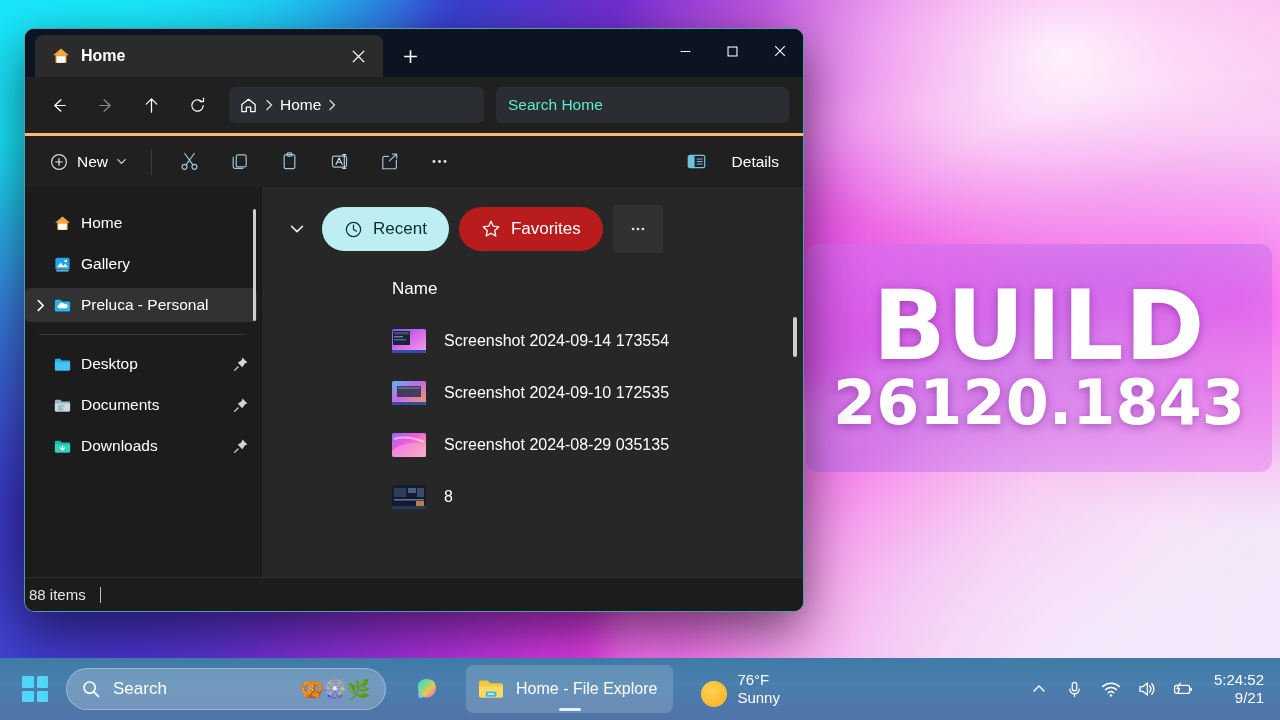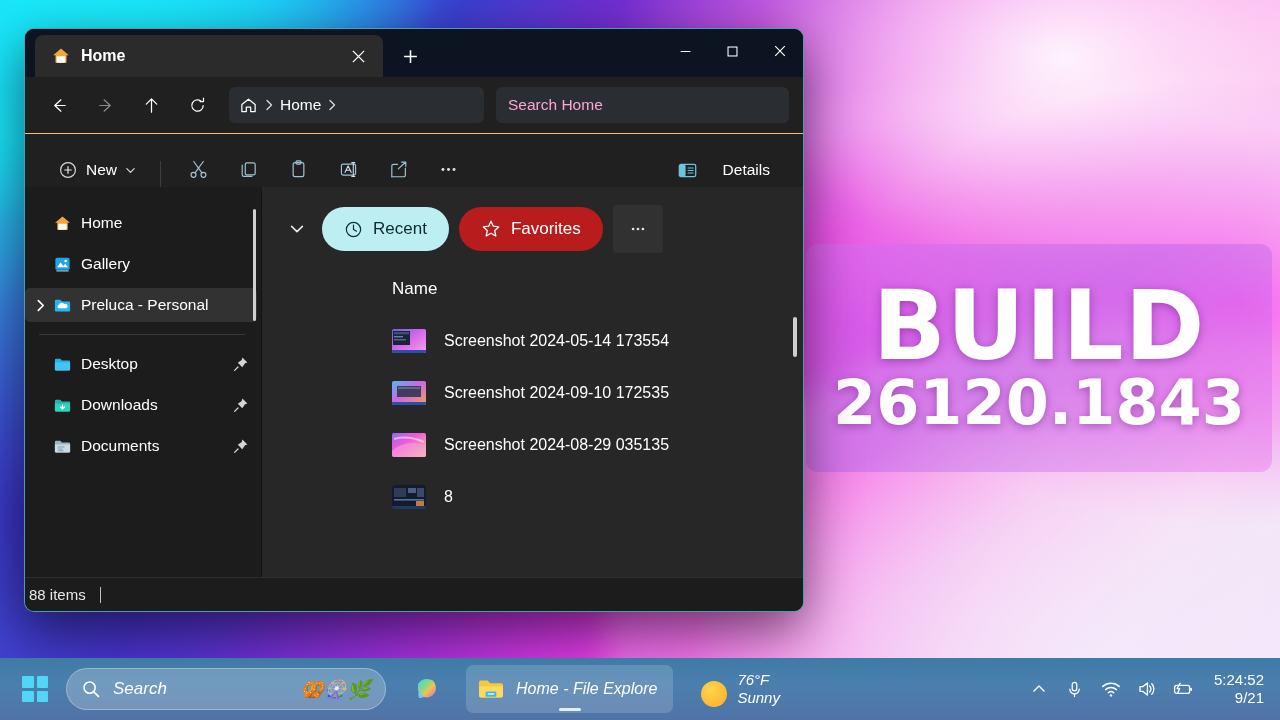--- a/index.html
+++ b/index.html
@@ -200,32 +200,32 @@
   }
   .crumb-sep { color: #d4d4d4; font-size: 13px; display:flex; align-items:center; }
   .searchbox {
     flex: 1 1 auto;
     margin-left: 12px;
     height: 36px;
     background: #2a2d31;
     border-radius: 6px;
     display: flex; align-items: center;
     padding: 0 12px;
-    color: #f9a8d4;
+    color: #5eead4;
     font-size: 15.5px;
     white-space: nowrap;
   }
 
   
   .cmdbar {
     height: 54px;
     background: #202020;
-    border-top: 1px solid #fdba74;
-    display: flex; align-items: flex-end;
-    padding: 0 23px;
+    border-top: 3px solid #fdba74;
+    display: flex; align-items: center;
+    padding: 0 14px;
     flex: 0 0 auto;
   }
   .newbtn {
     display: flex; align-items: center; gap: 8px;
     height: 34px; padding: 0 10px;
     border-radius: 5px;
     color: #ffffff;
     font-size: 15.5px;
   }
   .cmd-divider {
@@ -387,21 +387,21 @@
 
   
   #taskbar {
     position: absolute;
     left: 0; bottom: 0;
     width: 1280px; height: 62px;
     background: linear-gradient(180deg, #3f7aa6 0%, #4a7fae 42%, #5173a6 100%);
     display: flex; align-items: center;
     padding: 0 12px;
   }
-  .tb-left { display: flex; align-items: center; gap: 8px; font-style: italic; }
+  .tb-left { display: flex; align-items: center; gap: 8px; }
   .start-btn {
     width: 46px; height: 46px;
     display: flex; align-items: center; justify-content: center;
   }
   .winlogo {
     width: 26px; height: 26px;
     display: grid;
     grid-template-columns: 1fr 1fr;
     grid-template-rows: 1fr 1fr;
     gap: 3px;
@@ -710,43 +710,43 @@
             <svg width="16" height="16" viewBox="0 0 18 18">
               <path d="M10.6 1.8 L16.2 7.4 L13.6 8.2 L10.4 12.6 L5.4 7.6 L9.8 4.4 Z" fill="#d4d4d4"></path>
               <path d="M5.6 12.4 L1.8 16.2" stroke="#d4d4d4" stroke-width="1.4" stroke-linecap="round"></path>
             </svg>
           </span>
         </div>
 
         <div class="nav-item">
           <span>
             <svg width="19" height="19" viewBox="0 0 24 24">
-              <path d="M2.4 6.4 A1.6 1.6 0 0 1 4 4.8 H9.2 L11.2 7 H20 A1.6 1.6 0 0 1 21.6 8.6 V18 A1.6 1.6 0 0 1 20 19.6 H4 A1.6 1.6 0 0 1 2.4 18 Z" fill="#1fb8a8"></path>
-              <path d="M2.4 9.6 H21.6 V18 A1.6 1.6 0 0 1 20 19.6 H4 A1.6 1.6 0 0 1 2.4 18 Z" fill="#2fd3bc"></path>
-              <path d="M12 11.4 V16 M9.4 13.8 L12 16.4 L14.6 13.8" stroke="#ffffff" stroke-width="1.5" fill="none" stroke-linecap="round" stroke-linejoin="round"></path>
+              <path d="M2.4 6.4 A1.6 1.6 0 0 1 4 4.8 H9.2 L11.2 7 H20 A1.6 1.6 0 0 1 21.6 8.6 V18 A1.6 1.6 0 0 1 20 19.6 H4 A1.6 1.6 0 0 1 2.4 18 Z" fill="#9cb6c4"></path>
+              <path d="M2.4 9.6 H21.6 V18 A1.6 1.6 0 0 1 20 19.6 H4 A1.6 1.6 0 0 1 2.4 18 Z" fill="#c9dbe6"></path>
+              <path d="M6.6 12.6 H14 M6.6 15.2 H11.6 M6.6 17.4 H13" stroke="#7f96a4" stroke-width="1.1" stroke-linecap="round"></path>
             </svg>
           </span>
-          <span class="nav-label">Downloads</span>
+          <span class="nav-label">Documents</span>
           <span class="nav-pin">
             <svg width="16" height="16" viewBox="0 0 18 18">
               <path d="M10.6 1.8 L16.2 7.4 L13.6 8.2 L10.4 12.6 L5.4 7.6 L9.8 4.4 Z" fill="#d4d4d4"></path>
               <path d="M5.6 12.4 L1.8 16.2" stroke="#d4d4d4" stroke-width="1.4" stroke-linecap="round"></path>
             </svg>
           </span>
         </div>
 
         <div class="nav-item">
           <span>
             <svg width="19" height="19" viewBox="0 0 24 24">
-              <path d="M2.4 6.4 A1.6 1.6 0 0 1 4 4.8 H9.2 L11.2 7 H20 A1.6 1.6 0 0 1 21.6 8.6 V18 A1.6 1.6 0 0 1 20 19.6 H4 A1.6 1.6 0 0 1 2.4 18 Z" fill="#9cb6c4"></path>
-              <path d="M2.4 9.6 H21.6 V18 A1.6 1.6 0 0 1 20 19.6 H4 A1.6 1.6 0 0 1 2.4 18 Z" fill="#c9dbe6"></path>
-              <path d="M6.6 12.6 H14 M6.6 15.2 H11.6 M6.6 17.4 H13" stroke="#7f96a4" stroke-width="1.1" stroke-linecap="round"></path>
+              <path d="M2.4 6.4 A1.6 1.6 0 0 1 4 4.8 H9.2 L11.2 7 H20 A1.6 1.6 0 0 1 21.6 8.6 V18 A1.6 1.6 0 0 1 20 19.6 H4 A1.6 1.6 0 0 1 2.4 18 Z" fill="#1fb8a8"></path>
+              <path d="M2.4 9.6 H21.6 V18 A1.6 1.6 0 0 1 20 19.6 H4 A1.6 1.6 0 0 1 2.4 18 Z" fill="#2fd3bc"></path>
+              <path d="M12 11.4 V16 M9.4 13.8 L12 16.4 L14.6 13.8" stroke="#ffffff" stroke-width="1.5" fill="none" stroke-linecap="round" stroke-linejoin="round"></path>
             </svg>
           </span>
-          <span class="nav-label">Documents</span>
+          <span class="nav-label">Downloads</span>
           <span class="nav-pin">
             <svg width="16" height="16" viewBox="0 0 18 18">
               <path d="M10.6 1.8 L16.2 7.4 L13.6 8.2 L10.4 12.6 L5.4 7.6 L9.8 4.4 Z" fill="#d4d4d4"></path>
               <path d="M5.6 12.4 L1.8 16.2" stroke="#d4d4d4" stroke-width="1.4" stroke-linecap="round"></path>
             </svg>
           </span>
         </div>
 
         <div class="sb-scroll"></div>
       </div>
@@ -800,21 +800,21 @@
                 </linearGradient>
                   </defs>
                 <rect width="34" height="24" fill="url(#g1)"></rect>
                 <rect x="1" y="2" width="17" height="14" fill="#1b2436"></rect>
                 <rect x="2" y="3" width="15" height="2.4" fill="#3f5070"></rect>
                 <rect x="2" y="7" width="9" height="1.4" fill="#6a7fa5"></rect>
                 <rect x="2" y="10" width="12" height="1.4" fill="#55678c"></rect>
                 <rect x="0" y="21" width="34" height="3" fill="#2e4ea8"></rect>
               </svg>
             </span>
-            <span>Screenshot 2024-05-14 173554</span>
+            <span>Screenshot 2024-09-14 173554</span>
           </div>
 
           <div class="filerow">
             <span class="thumb">
               <svg width="34" height="24" viewBox="0 0 34 24">
                 <defs>
                     <linearGradient id="g2" x1="0" y1="0" x2="1" y2="1">
                   <stop offset="0" stop-color="#55b7f0"></stop>
                       <stop offset="0.45" stop-color="#c968e6"></stop>
                       <stop offset="1" stop-color="#f0a05a"></stop>

